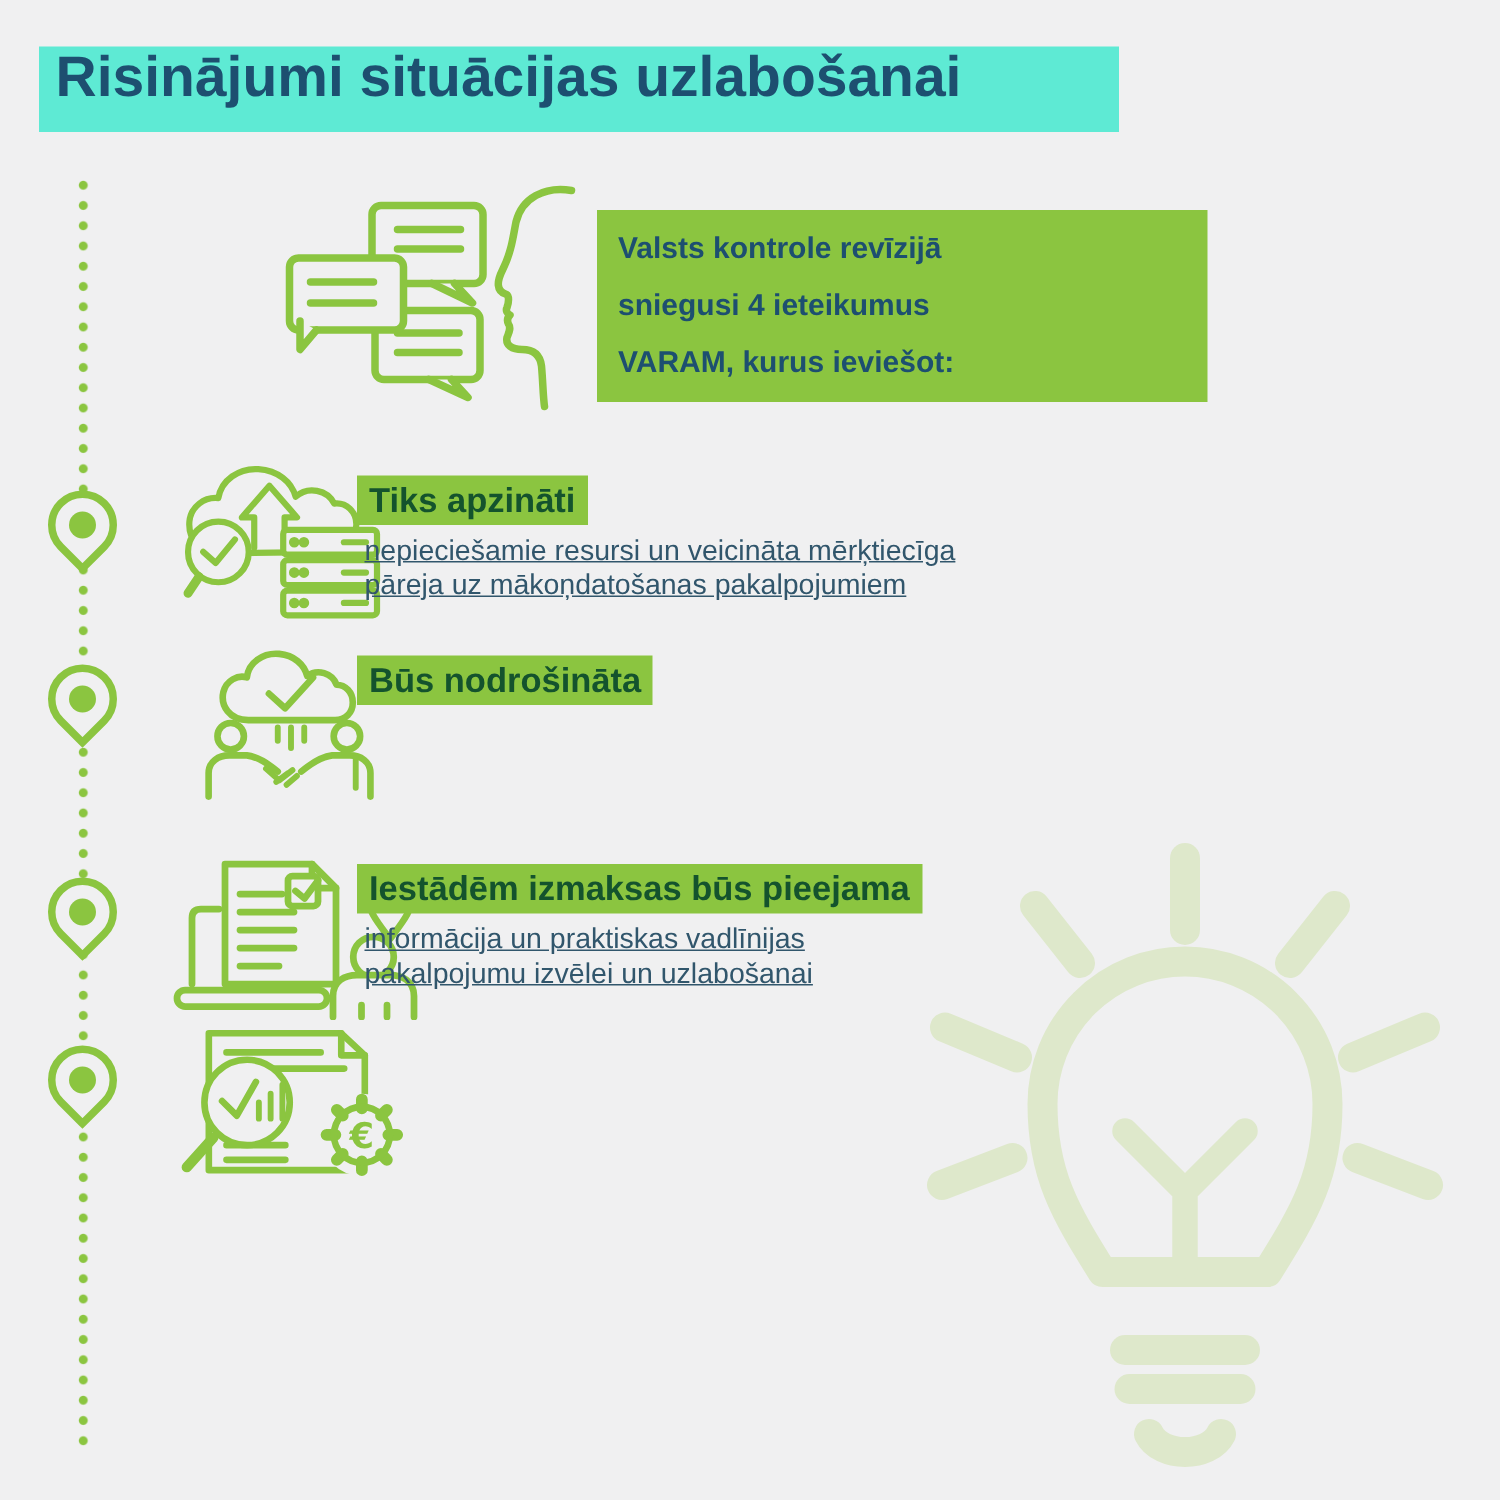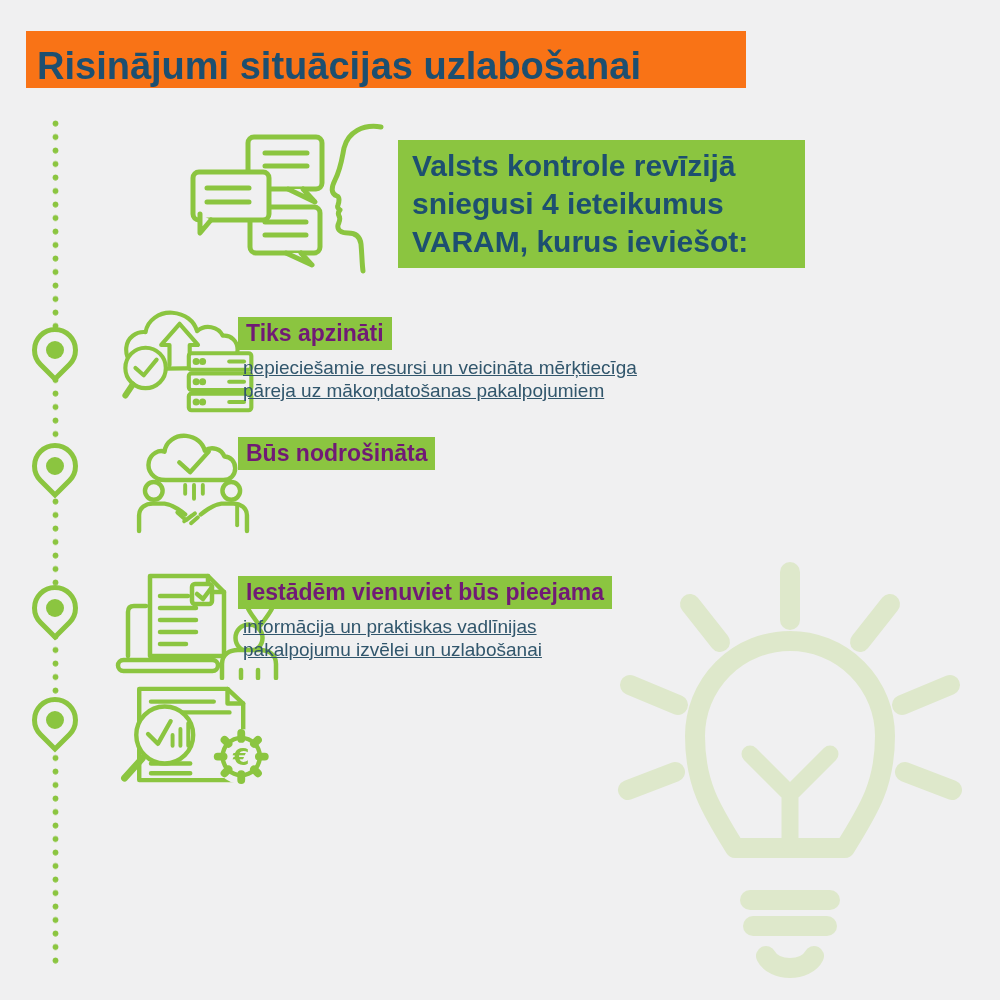--- a/index.html
+++ b/index.html
@@ -3,21 +3,21 @@
 <meta charset="utf-8">
 <style>
   * { margin: 0; padding: 0; box-sizing: border-box; }
   html, body { width: 1000px; height: 1000px; }
   body { font-family: "Liberation Sans", "DejaVu Sans", sans-serif; background: #f0f0f1; }
   .canvas { position: relative; width: 1000px; height: 1000px; background: #f0f0f1; overflow: hidden; }
 
   
   .banner {
     position: absolute; left: 26px; top: 31px; width: 720px; height: 57px;
-    background: #f97316; display: flex; align-items: flex-end; padding-left: 11px;
+    background: #5eead4; display: flex; align-items: flex-start; padding-left: 11px;
   }
   .banner h1 { font-size: 38px; font-weight: bold; color: #1d4f70; letter-spacing: 0; }
 
   
   .dotline {
     position: absolute; left: 52px; top: 120px; width: 7px; height: 850px;
     background-image: radial-gradient(circle at 3.5px 3.5px, #8bc540 2.6px, transparent 3.3px);
     background-size: 7px 13.5px; background-repeat: repeat-y; z-index: 1;
   }
   .pin {
@@ -29,28 +29,28 @@
     position: absolute; left: 50%; top: 50%; width: 18px; height: 18px;
     margin: -9px 0 0 -9px; background: #8bc540; border-radius: 50%;
   }
 
   
   .statement-box {
     position: absolute; left: 398px; top: 140px; width: 407px; height: 128px;
     background: #8bc540; padding: 7px 0 0 14px;
   }
   .statement-box p {
-    font-size: 30px; font-weight: 600; color: #1d4f70; line-height: 38px; white-space: pre-line;
+    font-size: 20px; font-weight: 600; color: #1d4f70; line-height: 38px; white-space: pre-line;
   }
   .convo-icon { position: absolute; left: 185px; top: 118px; z-index: 2; }
 
   
   .section-icon { position: absolute; z-index: 2; }
   .sec-heading {
-    position: absolute; display: inline-block; background: #8bc540; color: #701a75;
+    position: absolute; display: inline-block; background: #8bc540; color: #14532d;
     font-size: 23px; font-weight: bold; padding: 3px 8px 4px 8px; line-height: 26px; z-index: 3; text-align: right;
   }
   .sec-body {
     position: absolute; font-size: 19px; color: #31566c; line-height: 23px; white-space: pre-line; z-index: 3; text-decoration: underline;
   }
 
   .bulb-watermark { position: absolute; left: 600px; top: 558px; z-index: 0; }
 
   svg { display: block; }
 </style>
@@ -180,21 +180,21 @@
       <rect x="6" y="92" width="100" height="11" rx="5.5" fill="#f0f0f1"></rect>
       <g>
         <path d="M148 58 C139 46 133 39 133 28 A15 15 0 1 1 163 28 C163 39 157 46 148 58 Z" fill="#f0f0f1"></path>
         <circle cx="148" cy="28" r="5.5"></circle>
       </g>
       <circle cx="137" cy="70" r="13.5" fill="#f0f0f1"></circle>
       <path d="M110 110 L110 96 C110 86 118 82 126 82 L148 82 C156 82 164 86 164 96 L164 110" fill="#f0f0f1"></path>
       <path d="M129 110 L129 102 M146 110 L146 102"></path>
     </svg>
   </div>
-  <div class="sec-heading" style="left:238px; top:576px">Iestādēm vienuviet būs pieejama</div>
+  <div class="sec-heading" style="left:238px; top:576px">Iestādēm izmaksas būs pieejama</div>
   <div class="sec-body" style="left:243px; top:615px">informācija un praktiskas vadlīnijas
 pakalpojumu izvēlei un uzlabošanai</div>
 
   <div class="section-icon" style="left:112px; top:682px">
     <svg width="180" height="103" viewBox="0 0 180 105" fill="none" stroke="#8bc540" stroke-width="4.5" stroke-linecap="round" stroke-linejoin="round">
       <g>
         <path d="M26 7 L116 7 L132 22 L132 100 L26 100 Z" fill="#f0f0f1"></path>
         <path d="M116 7 L116 22 L132 22"></path>
         <path d="M38 20 L102 20 M38 31 L118 31"></path>
         <path d="M38 83 L78 83 M38 93 L78 93"></path>

